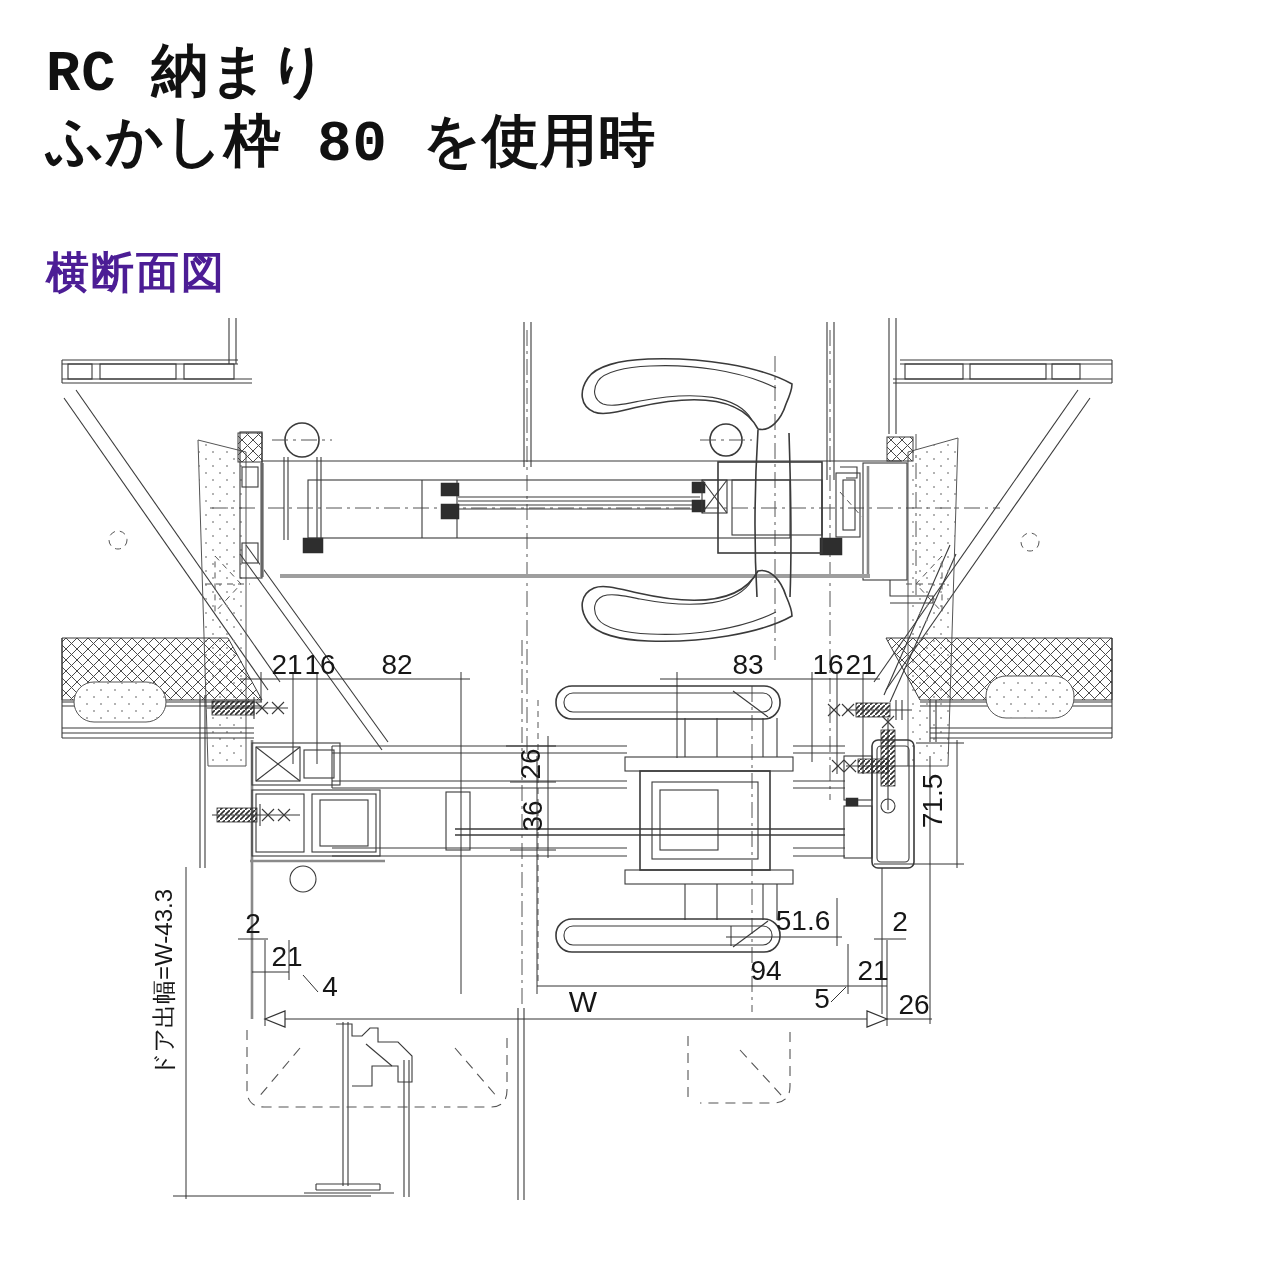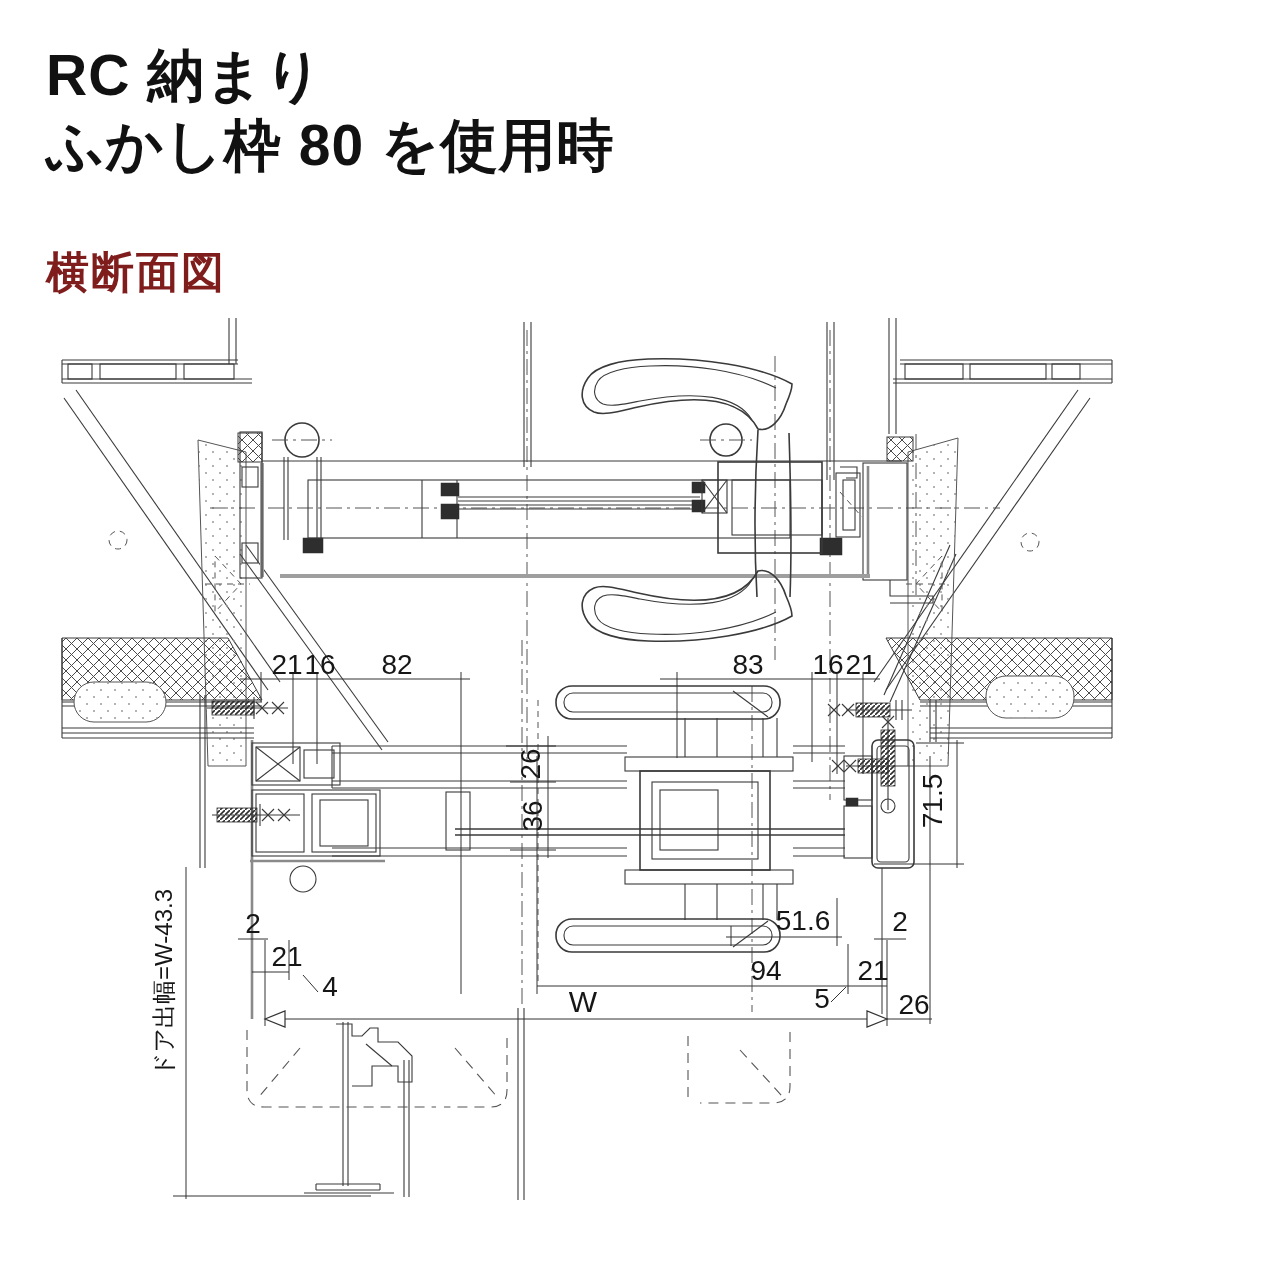--- a/index.html
+++ b/index.html
@@ -1,19 +1,19 @@
 <!DOCTYPE html>
 <html><head>
 <meta charset="utf-8">
 <style>
   html,body{margin:0;padding:0;background:#fff;}
   body{width:1280px;height:1280px;position:relative;font-family:"Liberation Sans",sans-serif;overflow:hidden;}
   .titleblock{position:absolute;left:46px;top:40px;color:#111;}
-  .title-line{font-size:57px;font-weight:700;line-height:70px;letter-spacing:1px;white-space:pre;}
-  .section-label{position:absolute;left:46px;top:244px;font-size:43px;font-weight:700;color:#7f1d1d;letter-spacing:2px;}
+  .title-line{font-size:57px;font-weight:700;line-height:70px;letter-spacing:1px;white-space:pre;font-family:Liberation Mono, monospace;}
+  .section-label{position:absolute;left:46px;top:244px;font-size:43px;font-weight:700;color:#4c1d95;letter-spacing:2px;}
   svg{position:absolute;left:0;top:0;}
   
   .s{stroke:#3a3a3a;stroke-width:1.1;fill:none;stroke-linecap:butt;}
   .s15{stroke:#3a3a3a;stroke-width:1.6;fill:none;}
   .hv{stroke:#9e9e9e;stroke-width:4;fill:none;}
   .hv2{stroke:#8a8a8a;stroke-width:2.6;fill:none;}
   .dim{stroke:#333;stroke-width:1;fill:none;}
   .ch{stroke:#555;stroke-width:1;fill:none;stroke-dasharray:16 5 3 5;}
   .dsh{stroke:#555;stroke-width:1.1;fill:none;stroke-dasharray:10 7;}
   .dsh2{stroke:#555;stroke-width:1;fill:none;stroke-dasharray:6 5;}

